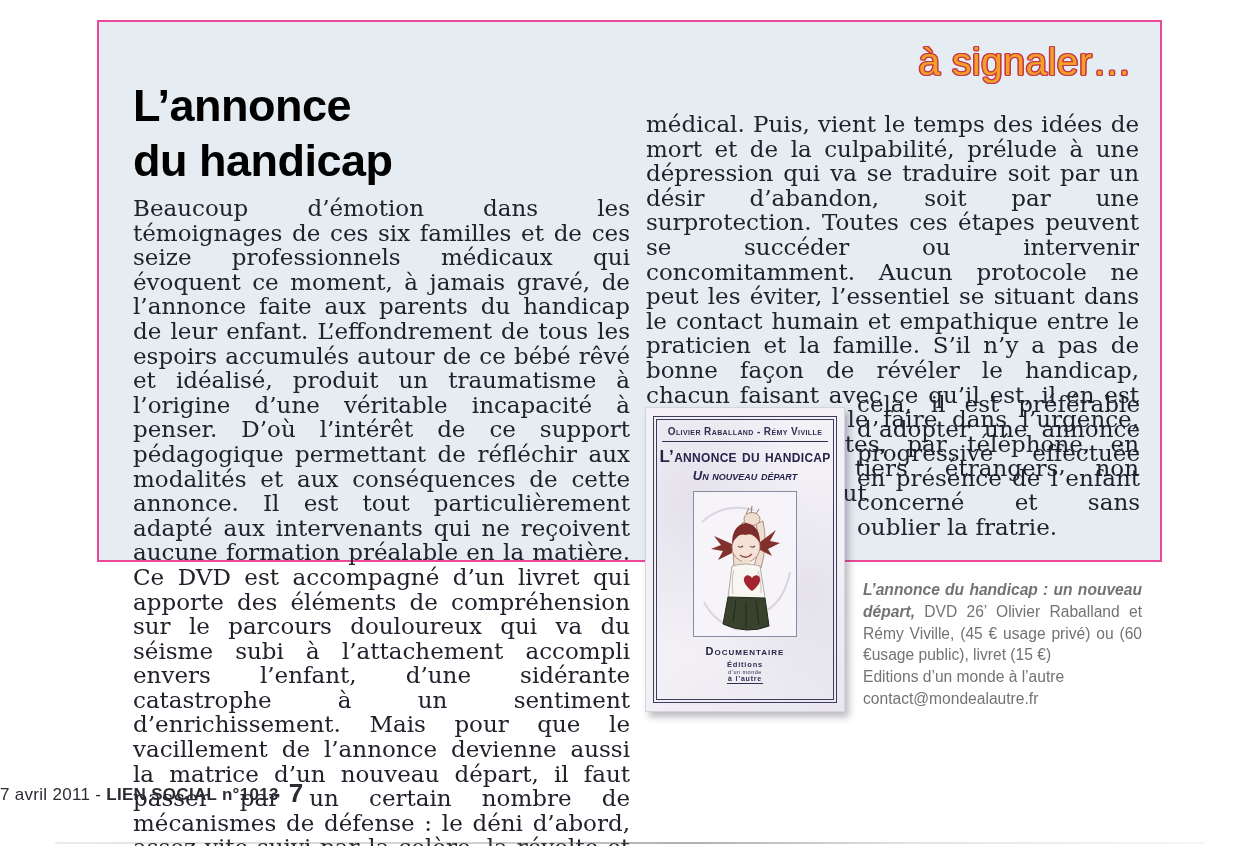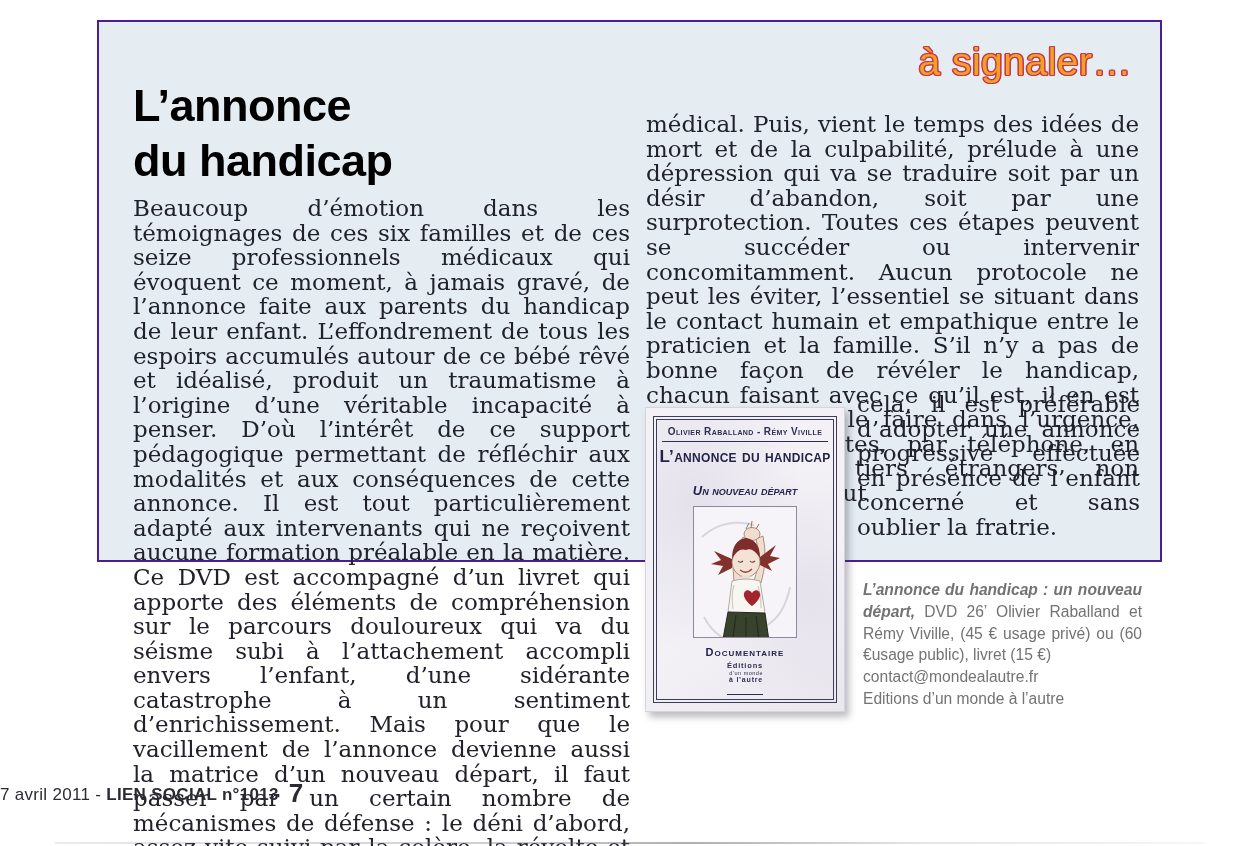--- a/index.html
+++ b/index.html
@@ -11,21 +11,21 @@
     font-family: "Liberation Sans", sans-serif;
     overflow: hidden;
   }
 
   
   .panel {
     position: absolute;
     left: 97px; top: 20px;
     width: 1065px; height: 542px;
     background: #e5edf2;
-    border: 2px solid #4c1d95;
+    border: 2px solid #ec4899;
   }
 
   
   .signaler {
     position: absolute;
     top: 18px; right: 28px;
     font-size: 39px;
     letter-spacing: 0.5px;
     color: #f0a126;
     text-shadow:
@@ -103,43 +103,43 @@
     text-align: right;
     white-space: nowrap;
   }
   .cover-subtitle {
     font-variant: small-caps;
     font-weight: bold;
     font-style: italic;
     font-size: 13px;
     color: #24244a;
     text-align: center;
-    margin-top: 16px;
+    margin-top: 1px;
   }
   .cover-illustration-box {
     margin-top: 8px;
     width: 104px; height: 146px;
     border: 1px solid #8a8aa0;
     background: #f6f4f8;
     overflow: hidden;
   }
   .cover-genre {
     font-variant: small-caps;
     font-weight: bold;
     font-size: 11px;
     letter-spacing: 1px;
     color: #24244a;
     margin-top: 8px;
   }
   .cover-logo {
     margin-top: 3px;
-    text-align: right;
+    text-align: center;
     color: #2e2e52;
     border-bottom: 1px solid #2e2e52;
-    padding-bottom: 11px;
+    padding-bottom: 1px;
   }
   .cover-logo .l1 { font-size: 7.5px; font-weight: bold; letter-spacing: 0.8px; }
   .cover-logo .l2 { font-size: 5.5px; letter-spacing: 0.5px; }
   .cover-logo .l3 { font-size: 7px; font-weight: bold; letter-spacing: 0.8px; }
 
   
   .caption {
     position: absolute;
     left: 764px; top: 557px;
     width: 279px;
@@ -228,22 +228,22 @@
           <div class="l1">Éditions</div>
           <div class="l2">d’un monde</div>
           <div class="l3">à l’autre</div>
         </div>
       </div>
     </div>
   </div>
 
   <div class="caption">
     <p class="flow"><span class="lead">L’annonce du handicap : un nouveau départ,</span><span> DVD 26’ Olivier Raballand et Rémy Viville, (45 € usage privé) ou (60 €usage public), livret (15 €)</span></p>
+    <div>Editions d’un monde à l’autre</div>
     <div>contact@mondealautre.fr</div>
-    <div>Editions d’un monde à l’autre</div>
   </div>
 
 </div>
 
 <div class="footer">
   <span class="date">7 avril 2011 - </span><span class="journal">LIEN SOCIAL n°1013</span><span class="pagenum">7</span>
 </div>
 
 <div class="scan-edge"></div>
 

